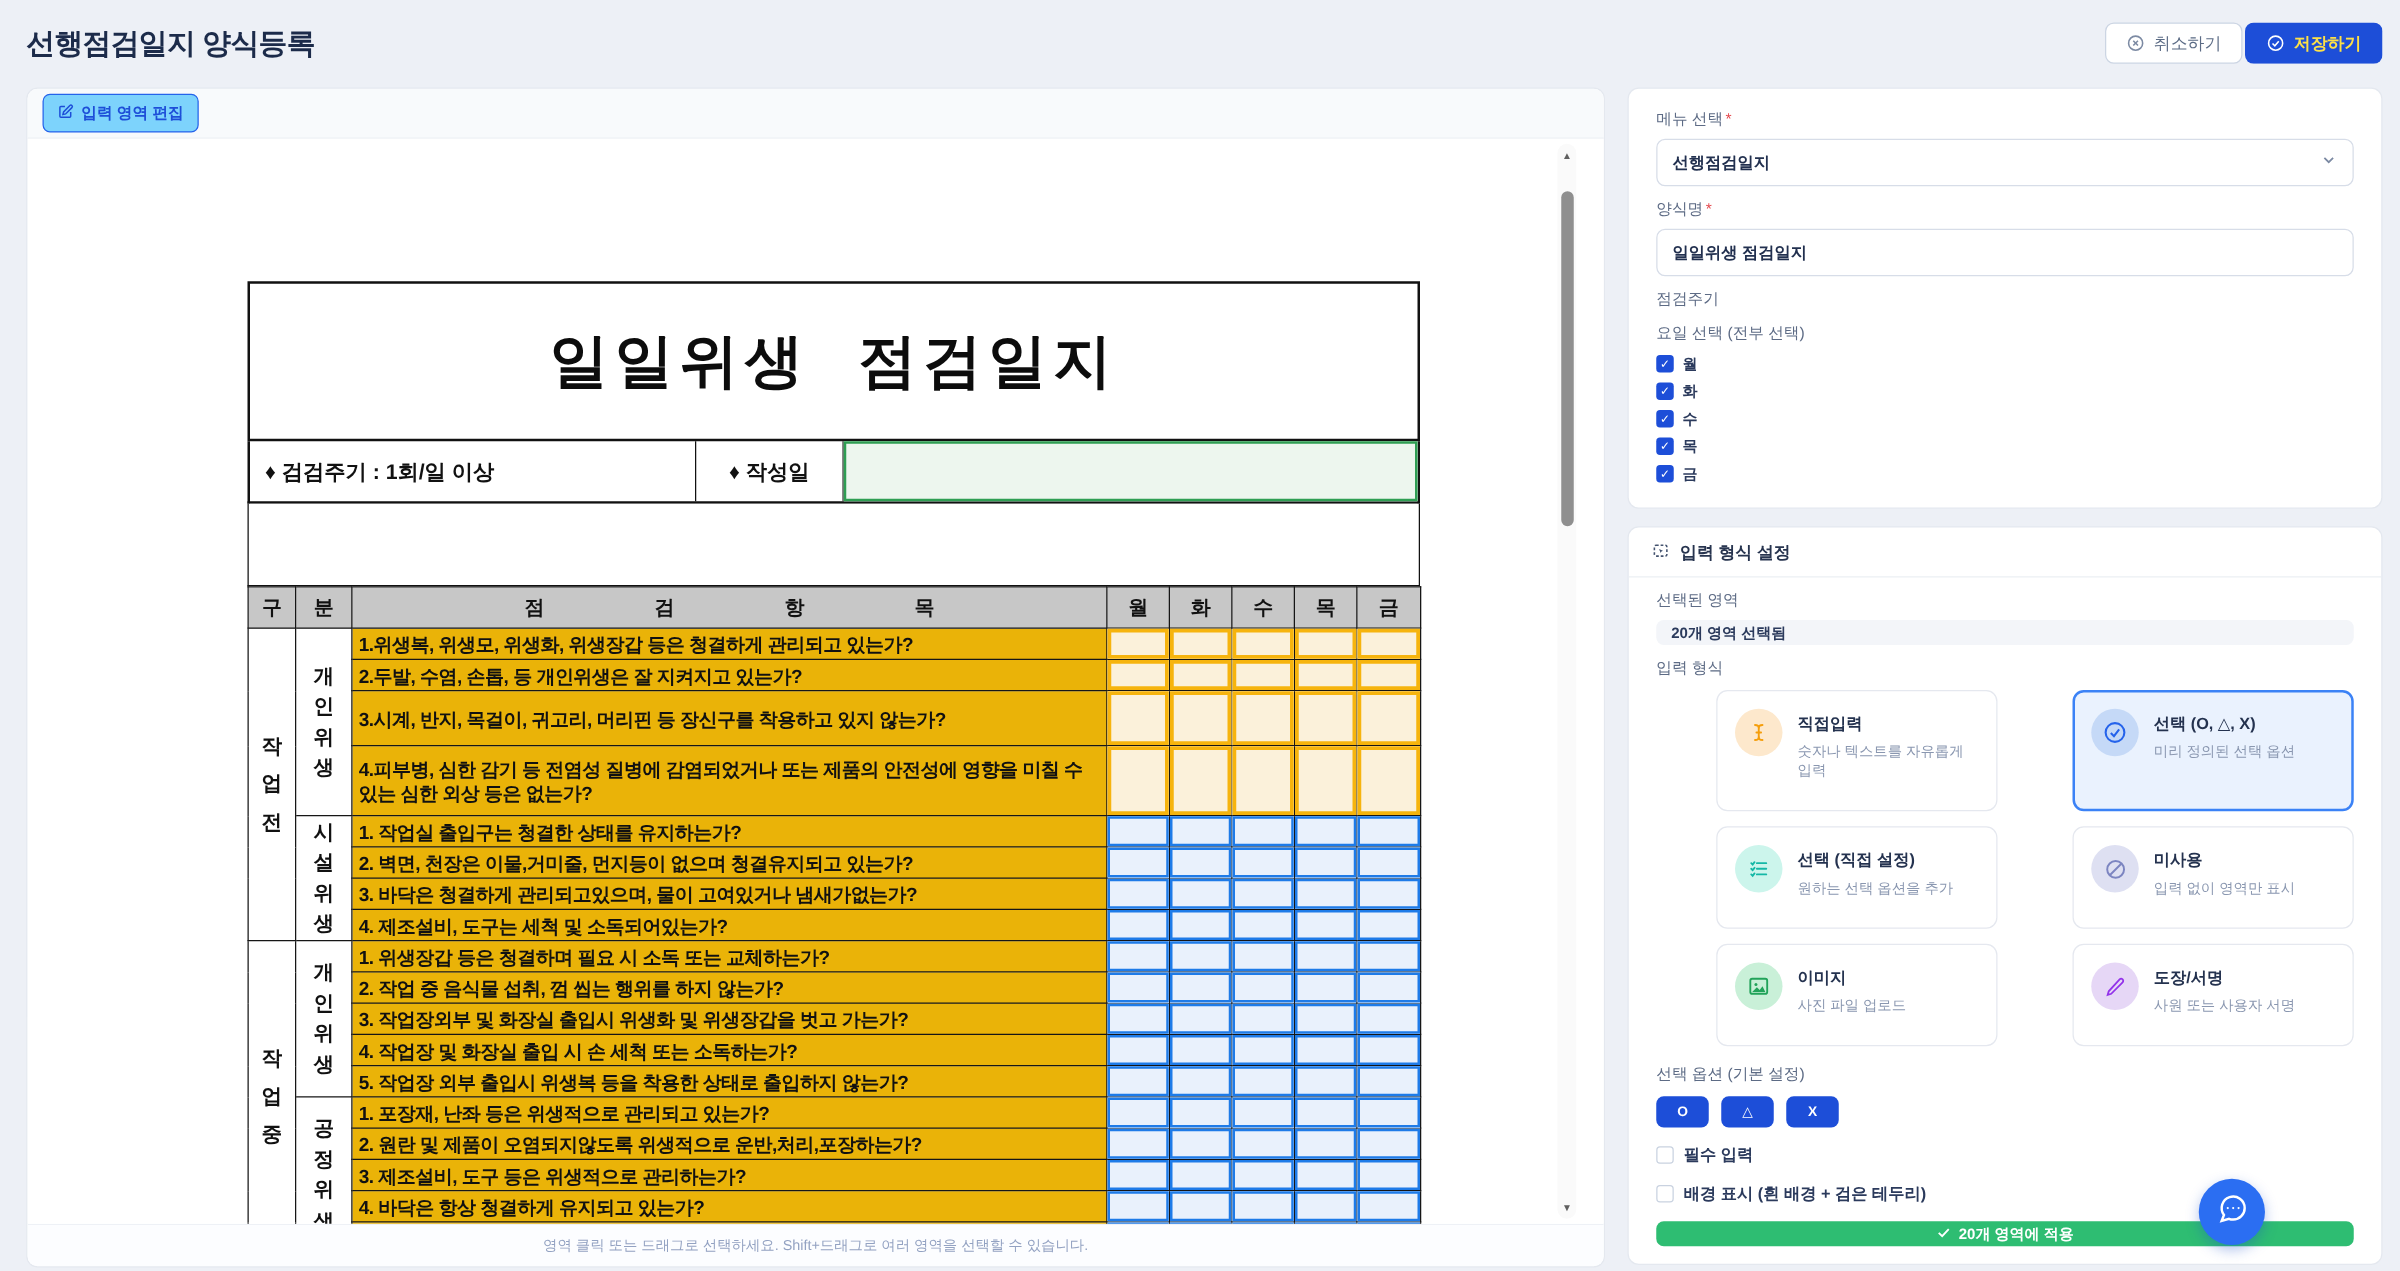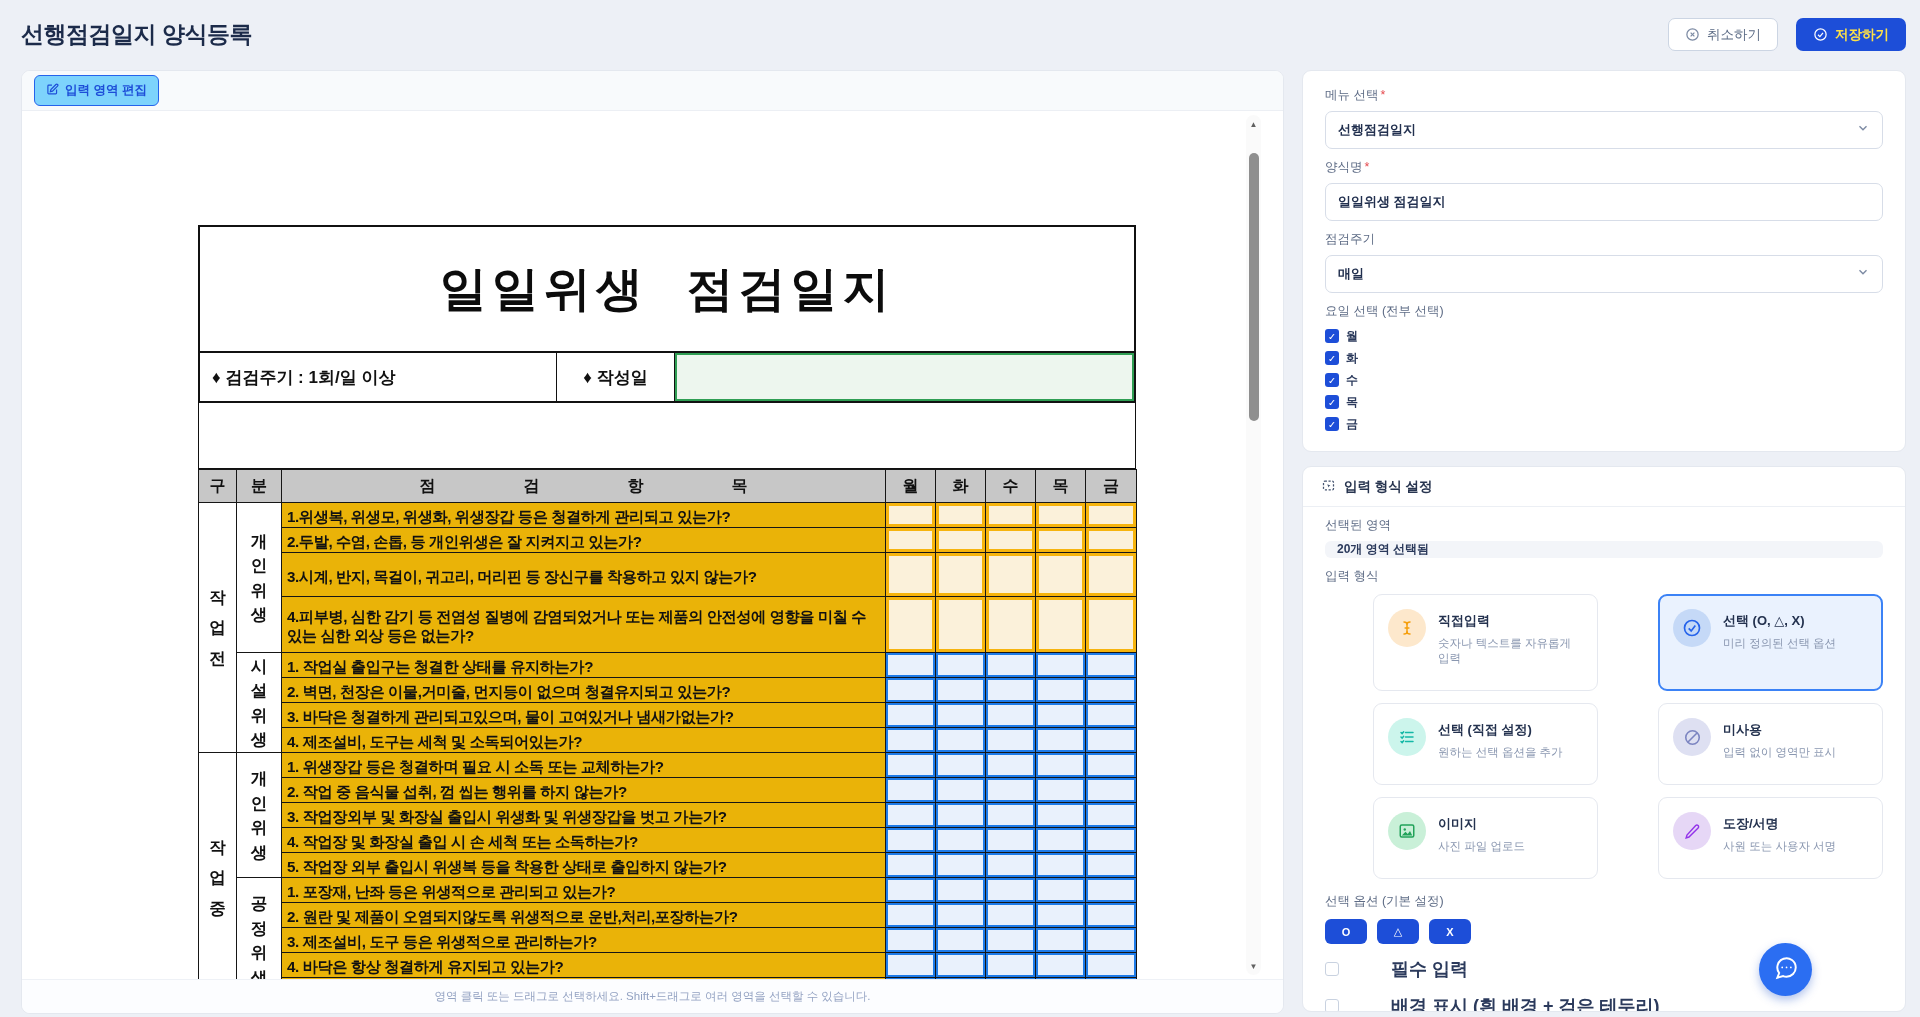--- a/index.html
+++ b/index.html
@@ -6,21 +6,21 @@
   html,body { width:1920px; height:1017px; }
   body {
     position:relative; overflow:hidden;
     background:#edf0f6;
     font-family:"Liberation Sans","DejaVu Sans",sans-serif;
     color:#22304f;
   }
   
   .page-header { position:absolute; top:18px; left:21px; right:14px; display:flex; justify-content:space-between; align-items:center; }
   .page-title { font-size:23px; font-weight:bold; color:#1c2b4a; letter-spacing:-0.5px; }
-  .hdr-actions { display:flex; gap:18px; }
+  .hdr-actions { display:flex; gap:2px; }
   .btn { display:inline-flex; align-items:center; gap:7px; border-radius:7px; font-size:13.5px; cursor:pointer; padding:8px 16px; line-height:1; border:1px solid transparent; }
   .btn-ghost { background:#fff; border-color:#ccd5e3; color:#5b6b85; }
   .btn-primary { background:#1d4ed8; color:#fde047; font-weight:bold; }
   .btn svg { display:block; }
 
   
   .main { position:absolute; top:70px; left:21px; right:14px; bottom:5px; display:flex; gap:18px; }
   .card { background:#fff; border:1px solid #e4e8ef; border-radius:9px; }
 
   
@@ -87,21 +87,21 @@
   .fmt-dd { font-size:11.5px; color:#8a97b0; margin-top:6px; }
   .ic-text-cursor { background:#fde8cc; color:#f59e0b; }
   .ic-check-circle { background:#c5d9f7; color:#2563eb; }
   .ic-list { background:#ccf5ec; color:#14b8a6; }
   .ic-ban { background:#dee0f2; color:#7c85c1; }
   .ic-image { background:#c9f0d8; color:#22a35a; }
   .ic-pen { background:#e6d7f6; color:#9333ea; }
   .choice-row { display:flex; gap:10px; margin-top:2px; }
   .choice-btn { width:42px; height:25px; background:#1d4ed8; color:#fff; border:none; border-radius:6px; font-size:11px; font-weight:bold; cursor:pointer; font-family:inherit; }
   .chk-row { display:flex; align-items:center; gap:8px; margin-top:13px; }
-  .chk-label { font-size:18px; font-weight:bold; color:#2b3a5c;margin-left:44px; }
+  .chk-label { font-size:13px; font-weight:bold; color:#2b3a5c; }
   .apply-btn { margin-top:13px; height:30px; border:none; border-radius:6px; background:#2ebd72; color:#fff; font-size:12px; font-weight:bold; cursor:pointer; display:flex; align-items:center; justify-content:center; gap:6px; width:100%; font-family:inherit; }
 
   
   .chat-fab { position:absolute; left:1759px; top:943px; width:53px; height:53px; border-radius:50%; background:#2b6ef2; box-shadow:0 4px 10px rgba(30,80,200,.35); display:flex; align-items:center; justify-content:center; cursor:pointer; }
 </style>
 </head>
 <body>
 
 <div class="page-header">
   <div class="page-title">선행점검일지 양식등록</div>
@@ -581,26 +581,20 @@
         <span class="val">선행점검일지</span>
         <span><svg width="14" height="14" viewBox="0 0 24 24" fill="none" stroke="#7c8aa3" stroke-width="2.4">
               <polyline points="6 9 12 15 18 9"></polyline>
             </svg></span>
       </div>
 
       <div class="f-label"><span>양식명</span><span class="req">*</span></div>
       <input class="textinput" value="일일위생 점검일지" style="">
 
       <div class="f-label">점검주기</div>
-      <div class="selectbox">
-        <span class="val">매일</span>
-        <span><svg width="14" height="14" viewBox="0 0 24 24" fill="none" stroke="#7c8aa3" stroke-width="2.4">
-              <polyline points="6 9 12 15 18 9"></polyline>
-            </svg></span>
-      </div>
 
       <div class="f-label">요일 선택 (전부 선택)</div>
       <div class="day-list" id="day-list">
           <div class="day-row">
             <span class="cb checked">✓</span>
             <span class="day-label">월</span>
           </div>
           <div class="day-row">
             <span class="cb checked">✓</span>
             <span class="day-label">화</span>

